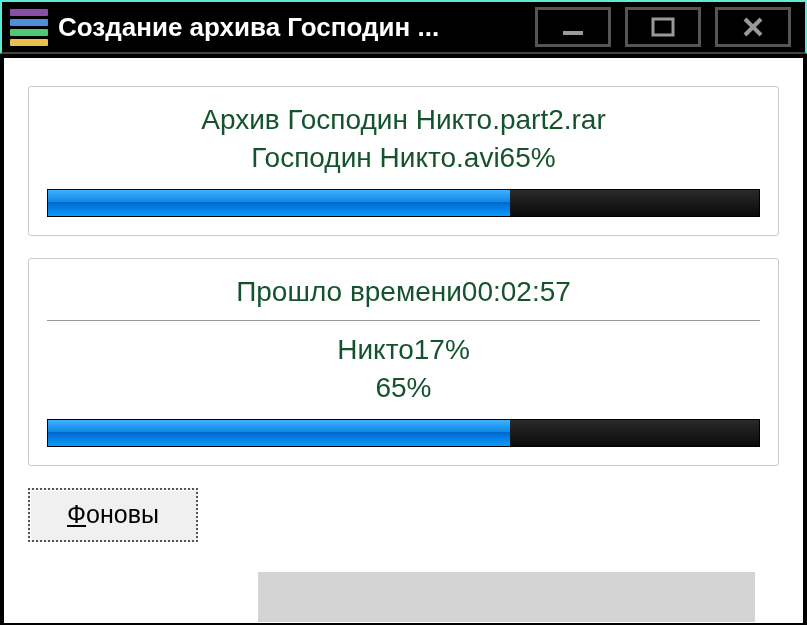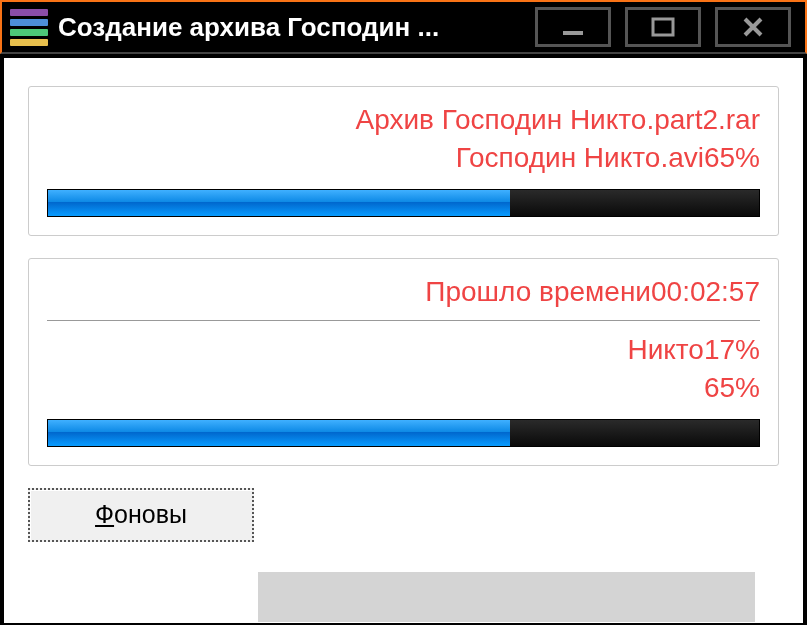--- a/index.html
+++ b/index.html
@@ -10,21 +10,21 @@
       font-family: Tahoma, Arial, sans-serif;
       overflow: hidden;
       position: relative;
     }
     .titlebar {
       height: 54px;
       background: #000;
       display: flex;
       align-items: center;
       padding-left: 8px;
-      border: 2px solid #f97316;
+      border: 2px solid #5eead4;
       border-bottom: 2px solid #444;
     }
     .app-icon {
       width: 38px;
       height: 38px;
       margin-right: 10px;
       display: flex;
       flex-direction: column;
       justify-content: center;
       gap: 3px;
@@ -68,23 +68,23 @@
     }
     .panel {
       border: 1px solid #ccc;
       border-radius: 3px;
       background: #fff;
       padding: 14px 18px 18px 18px;
       margin-bottom: 22px;
     }
     .line {
       display: flex;
-      justify-content: flex-end;
+      justify-content: center;
       font-size: 28px;
-      color: #ef4444;
+      color: #14532d;
       line-height: 1.35;
     }
     .line span { white-space: nowrap; }
     .progress {
       height: 28px;
       background: linear-gradient(to bottom, #2a2a2a, #0a0a0a);
       border: 1px solid #000;
       margin-top: 12px;
       position: relative;
     }
@@ -96,21 +96,21 @@
       height: 1px;
       background: #999;
       margin: 10px 0;
     }
     .btn-row {
       display: flex;
       gap: 20px;
       align-items: flex-start;
     }
     .bg-button {
-      width: 226px;
+      width: 170px;
       height: 54px;
       border: 2px dotted #555;
       background: #f0f0f0;
       font-size: 25px;
       display: flex;
       align-items: center;
       justify-content: center;
       box-shadow: inset 1px 1px 0 #fff;
     }
     .bg-button .ul { text-decoration: underline; }

